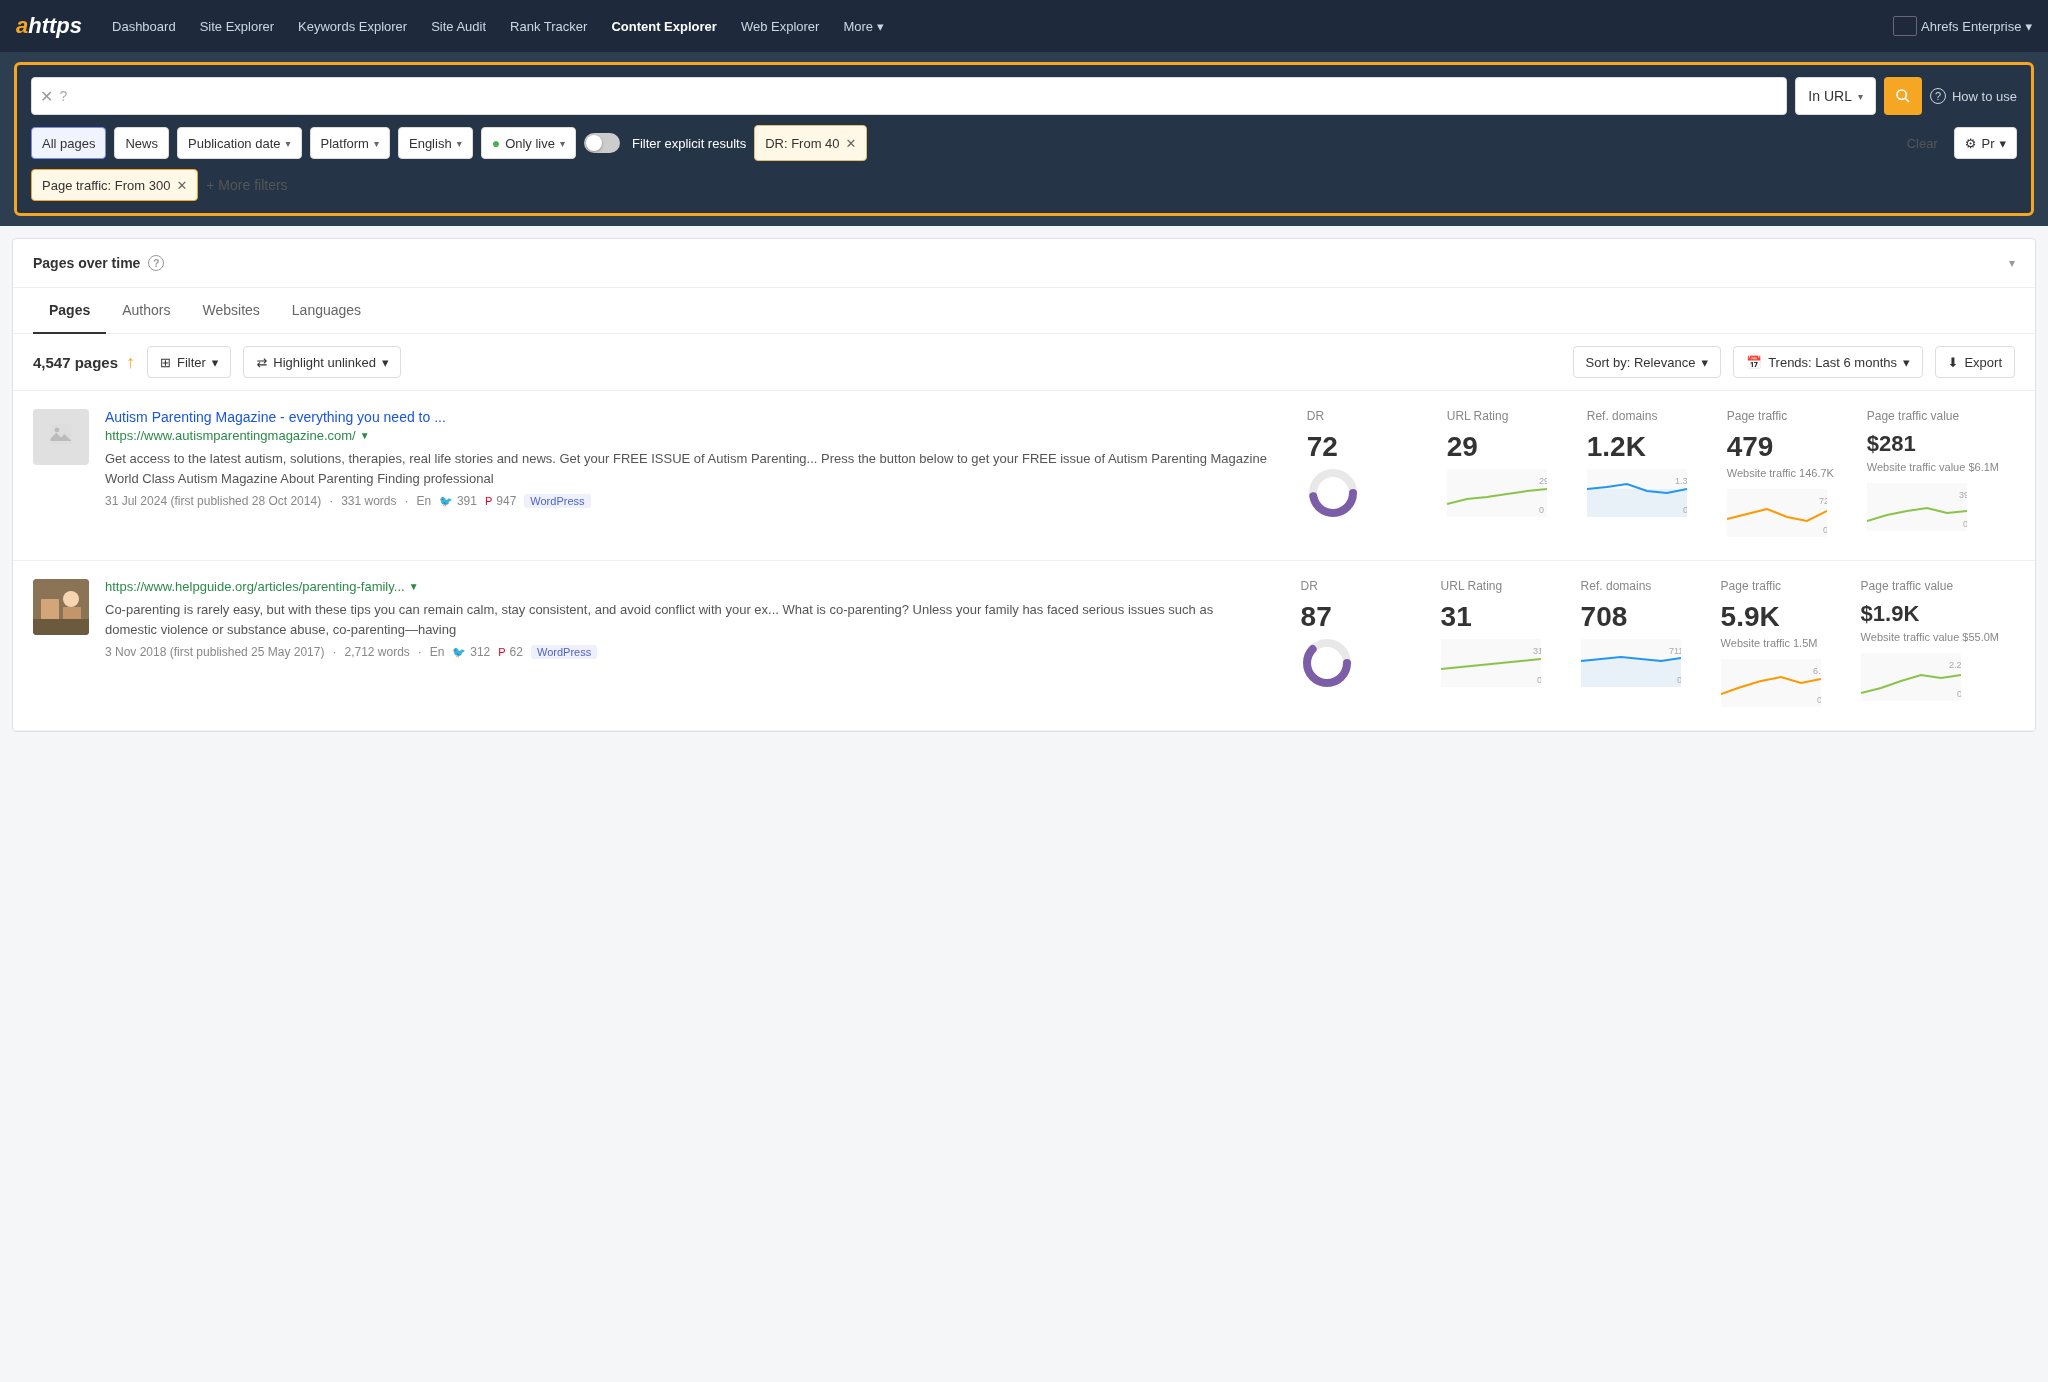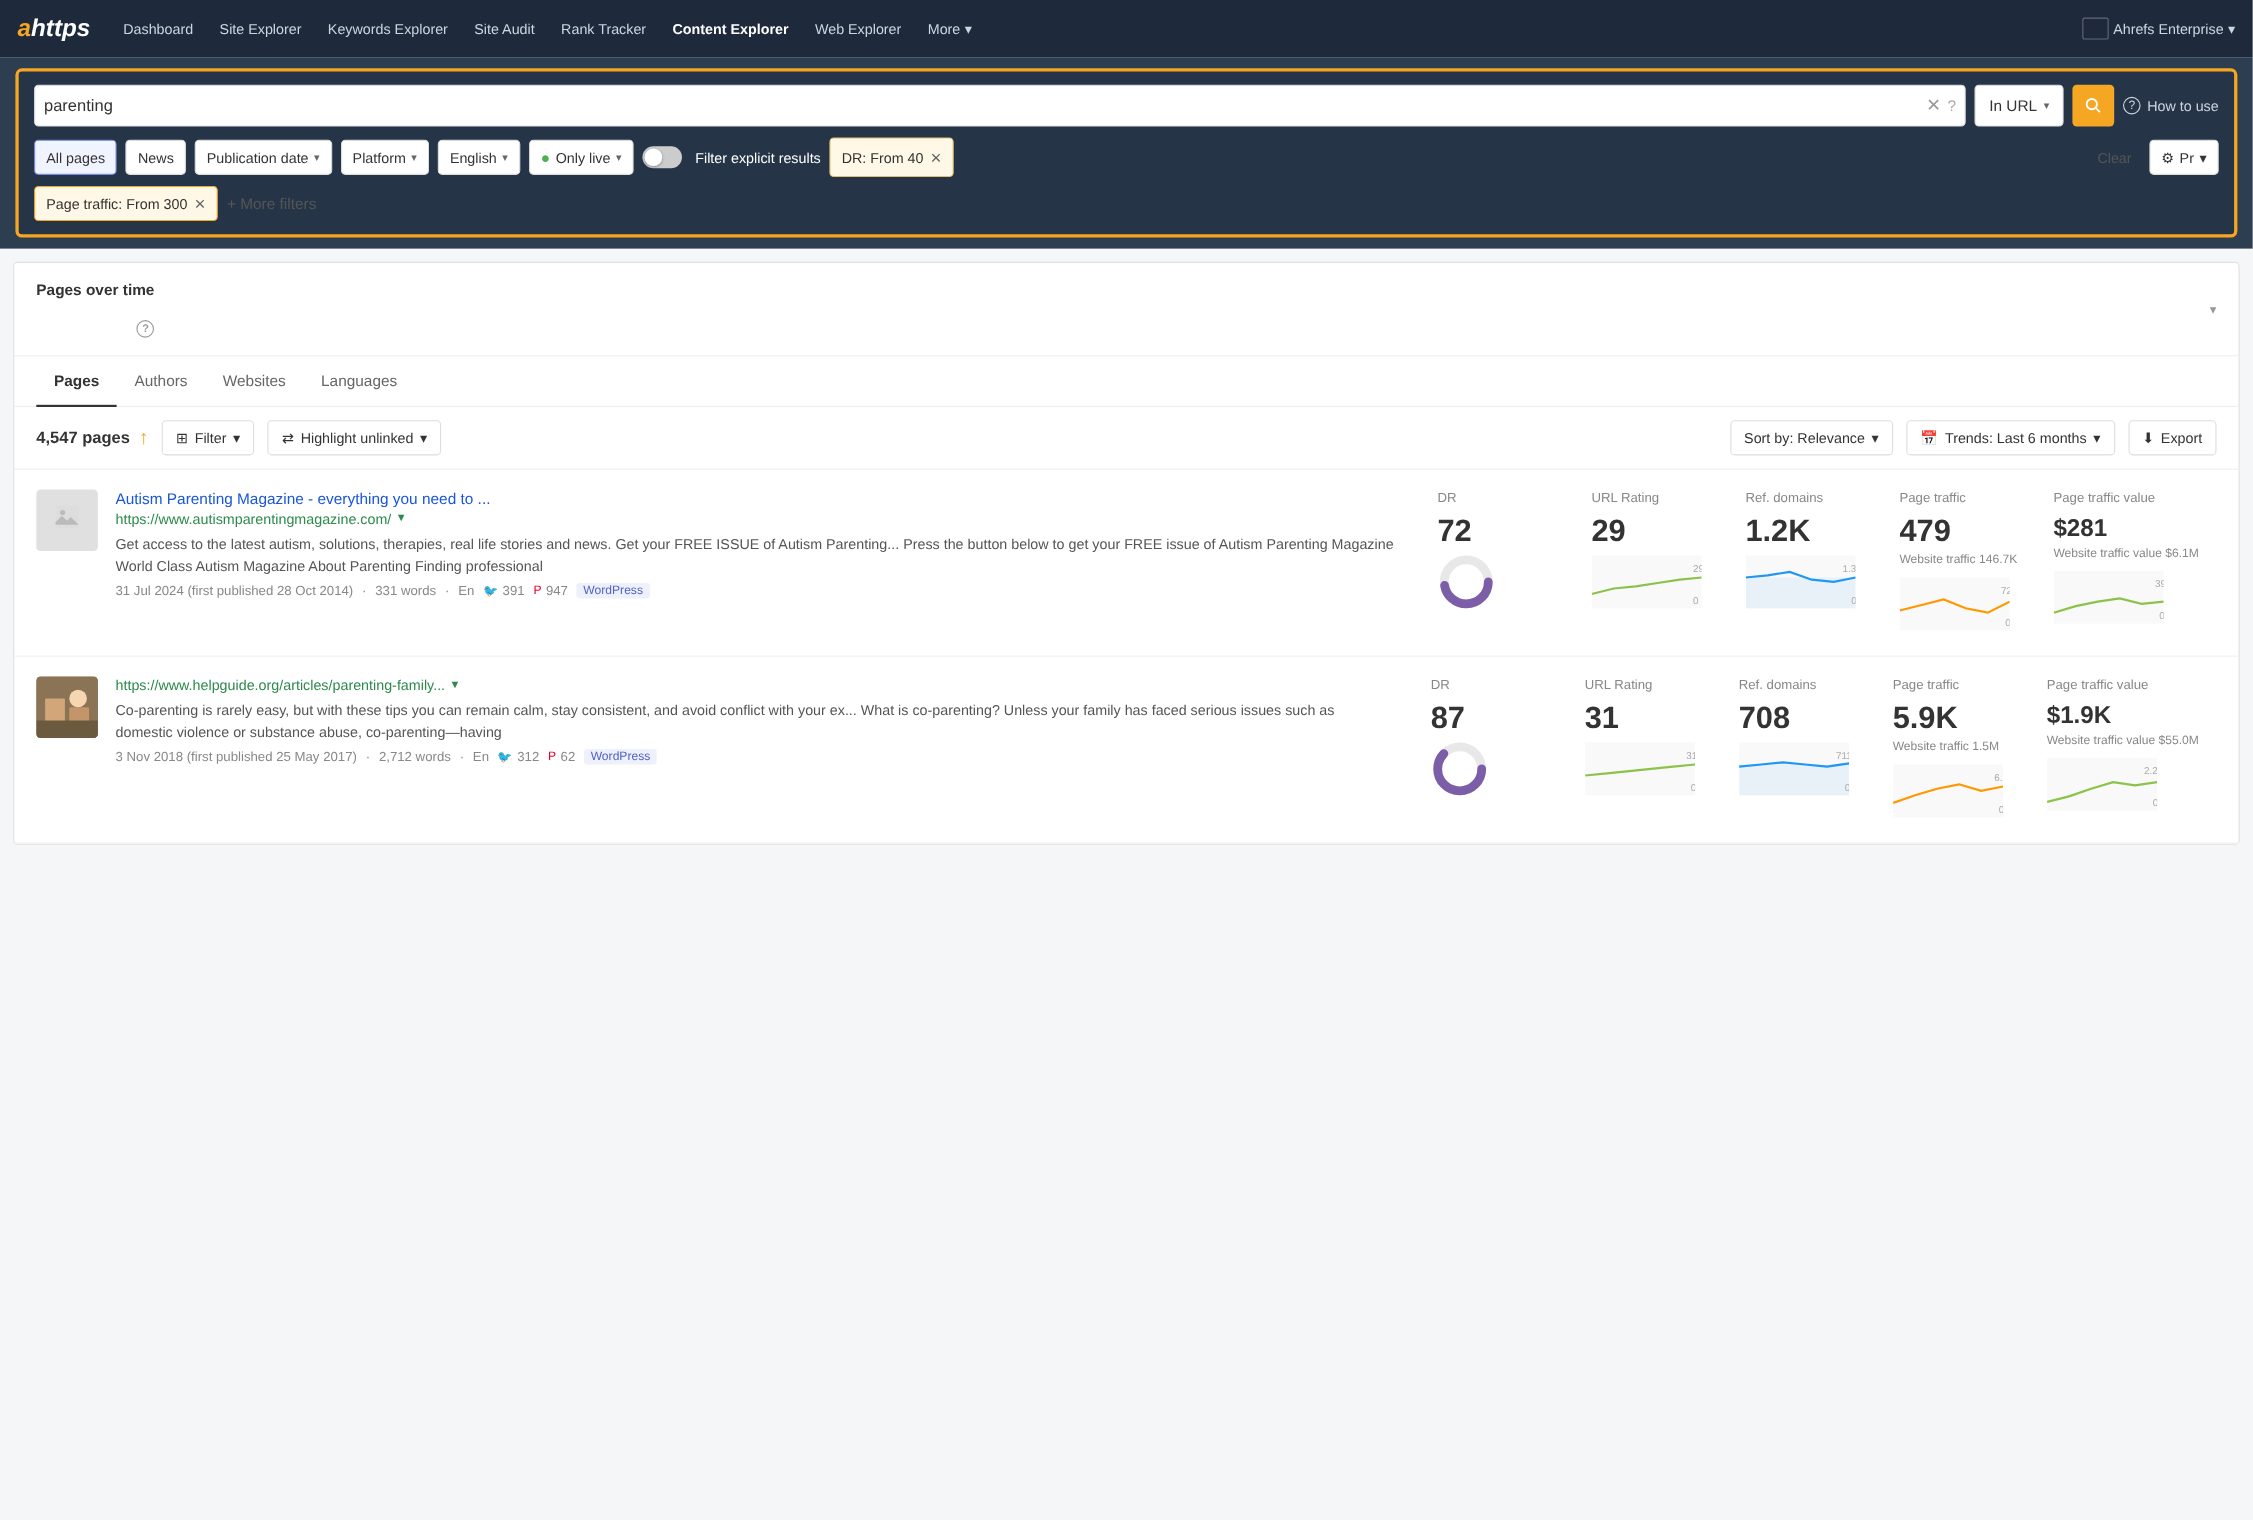--- a/index.html
+++ b/index.html
@@ -40,21 +40,21 @@
     .toggle { width: 36px; height: 20px; background: #ccc; border-radius: 10px; position: relative; cursor: pointer; }
     .toggle-knob { width: 16px; height: 16px; background: white; border-radius: 50%; position: absolute; top: 2px; left: 2px; box-shadow: 0 1px 3px rgba(0,0,0,0.3); }
     .clear-btn { color: #555; font-size: 13px; cursor: pointer; padding: 5px 8px; }
     .pr-btn { background: white; border: 1px solid #ddd; border-radius: 4px; padding: 5px 10px; font-size: 13px; cursor: pointer; display: flex; align-items: center; gap: 5px; color: #333; height: 32px; }
 
     
     .main { background: white; margin: 12px; border-radius: 4px; border: 1px solid #e0e0e0; }
 
     
     .pot-section { padding: 16px 20px; border-bottom: 1px solid #eee; display: flex; align-items: center; justify-content: space-between; cursor: pointer; }
-    .pot-title { font-size: 14px; font-weight: 600; color: #333; display: flex; align-items: flex-end; gap: 20px; flex-direction: column; }
+    .pot-title { font-size: 14px; font-weight: 600; color: #333; display: flex; align-items: center; gap: 8px; }
     .pot-help { color: #999; font-size: 12px; cursor: pointer; }
     .pot-arrow { color: #999; font-size: 12px; }
 
     
     .tabs { display: flex; padding: 0 20px; border-bottom: 1px solid #eee; gap: 0; }
     .tab { padding: 14px 16px; font-size: 14px; color: #666; cursor: pointer; border-bottom: 2px solid transparent; margin-bottom: -1px; }
     .tab.active { color: #333; font-weight: 700; border-bottom: 2px solid #333; }
 
     
     .toolbar { display: flex; align-items: center; padding: 12px 20px; gap: 12px; border-bottom: 1px solid #eee; }
@@ -119,21 +119,20 @@
     <span>Ahrefs Enterprise</span>
     <span>▾</span>
   </div>
 </nav>
 
 <div style="background:#2c3e50; padding:10px 14px;">
   <div style="background:#253547; border:3px solid #f5a623; border-radius:6px; padding:12px 14px;">
 
     <div class="search-row">
       <div class="search-input-wrap">
-        <input class="search-input" value="parenting" style="">
         <span class="search-clear">✕</span>
         <span class="search-help" style="color:#aaa;">?</span>
       </div>
       <div class="search-mode">
         <span>In URL</span>
         <span class="search-mode-arrow">▾</span>
       </div>
       <button class="search-btn">
         <svg width="16" height="16" viewBox="0 0 24 24">
             <circle cx="10" cy="10" r="7" stroke="white" stroke-width="2.5" fill="none"></circle>

